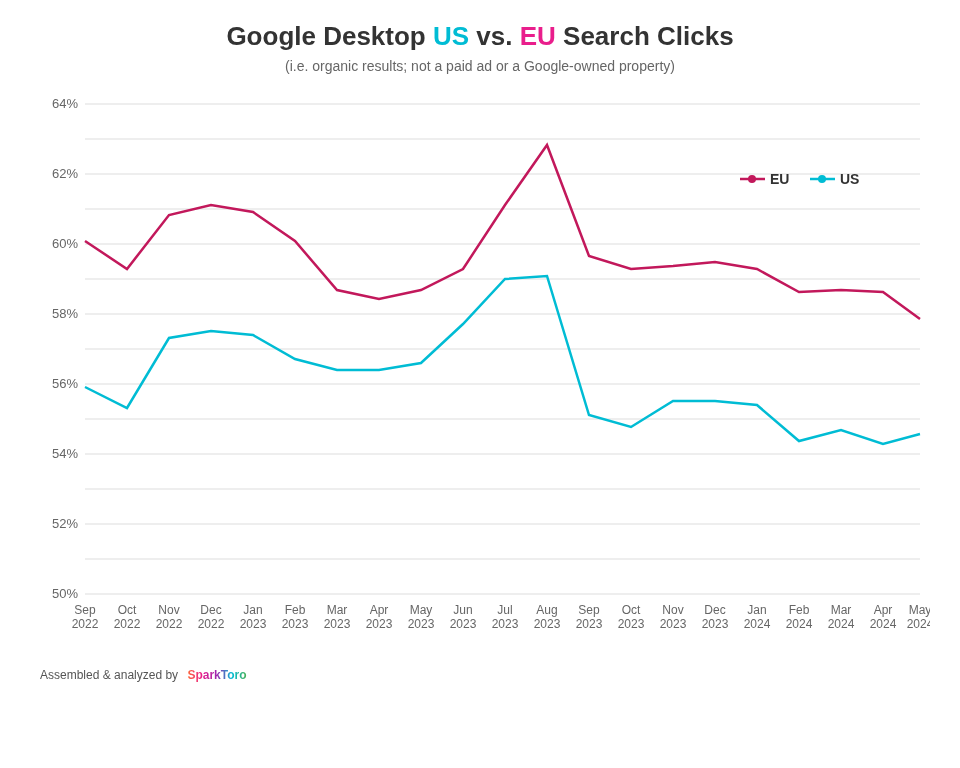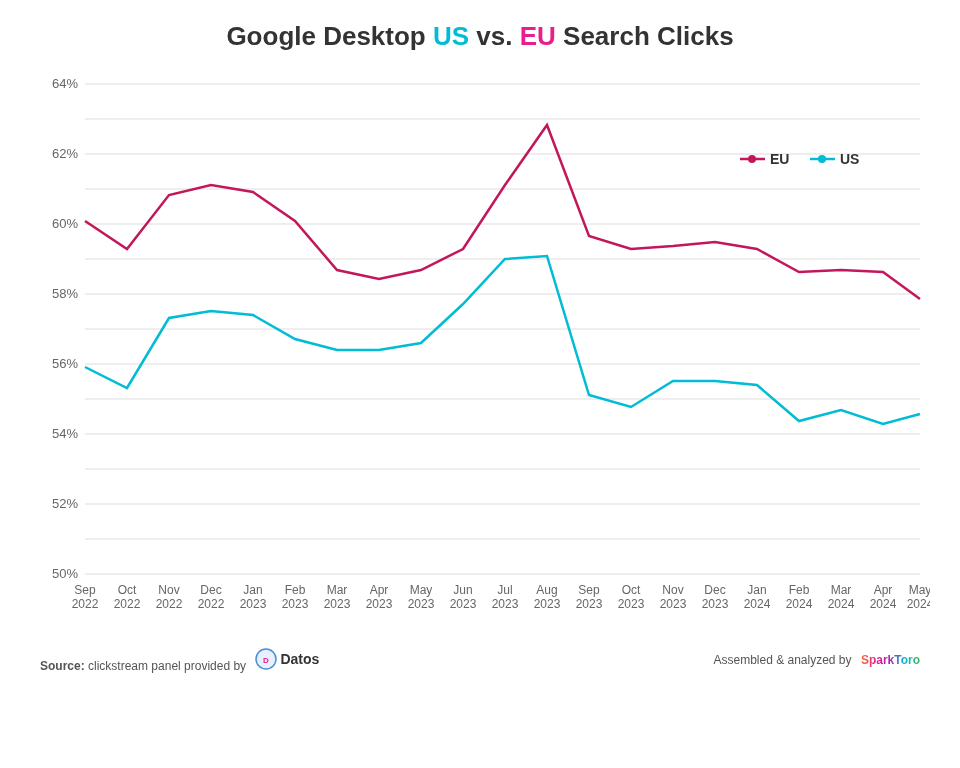--- a/index.html
+++ b/index.html
@@ -68,20 +68,21 @@
     }
   </style>
 </head>
 <body>
 
 <div class="chart-container">
   <div class="title-area">
     <div class="main-title">
       <span>Google Desktop </span><span class="title-us">US</span><span> vs. </span><span class="title-eu">EU</span><span> Search Clicks</span><br>
     </div>
+    <div class="subtitle">(i.e. organic results; not a paid ad or a Google-owned property)</div>
   </div>
 
   <div class="chart-area">
     <svg class="chart-svg" width="900" height="580" viewBox="0 0 900 580">
 
       <defs>
         <style>
           .grid-line { stroke: #ddd; stroke-width: 1; }
           .axis-label { font-size: 13px; fill: #666; font-family: Arial, sans-serif; }
           .x-label { font-size: 12px; fill: #666; font-family: Arial, sans-serif; text-anchor: middle; }
@@ -211,30 +212,18 @@
       <text x="740" y="100" font-size="14" fill="#333" font-family="Arial" font-weight="600">EU</text>
 
       <line x1="780" y1="95" x2="805" y2="95" stroke="#00bcd4" stroke-width="2.5"></line>
       <circle cx="792" cy="95" r="4" fill="#00bcd4"></circle>
       <text x="810" y="100" font-size="14" fill="#333" font-family="Arial" font-weight="600">US</text>
 
     </svg>
   </div>
 
   <div class="footer">
-    <div class="footer-source">
-      <strong>Source:</strong>
-      <span>clickstream panel provided by</span>
-      
-      <span style="display:inline-flex;align-items:center;gap:3px;margin-left:6px;">
-        <svg width="22" height="22" viewBox="0 0 22 22">
-          <circle cx="11" cy="11" r="10" fill="#e8f0fe" stroke="#4a90d9" stroke-width="1.5"></circle>
-          <text x="11" y="15" text-anchor="middle" font-size="8" fill="#e91e8c" font-weight="bold">D</text>
-        </svg>
-        <span style="font-weight:700;color:#333;font-size:14px;">Datos</span>
-      </span>
-    </div>
     <div class="footer-right">
       <span>Assembled &amp; analyzed by</span>
       <span class="sparktoro" style="margin-left:6px;">SparkToro</span>
     </div>
   </div>
 </div>
 
 </body></html>

